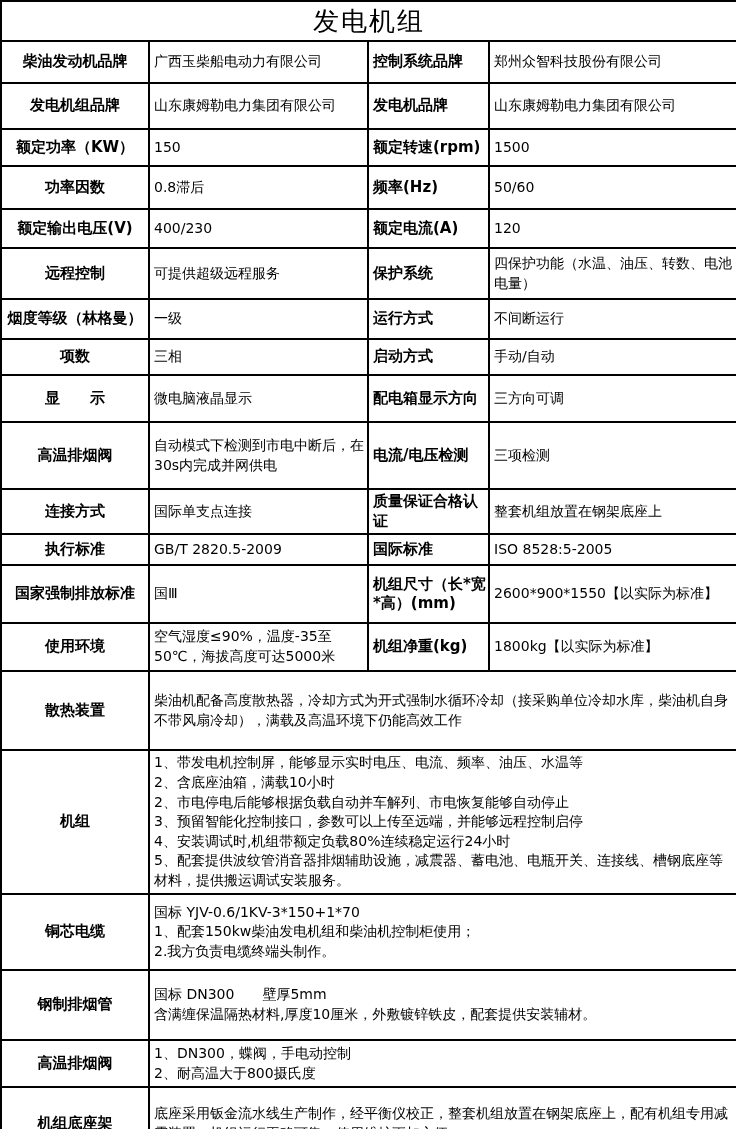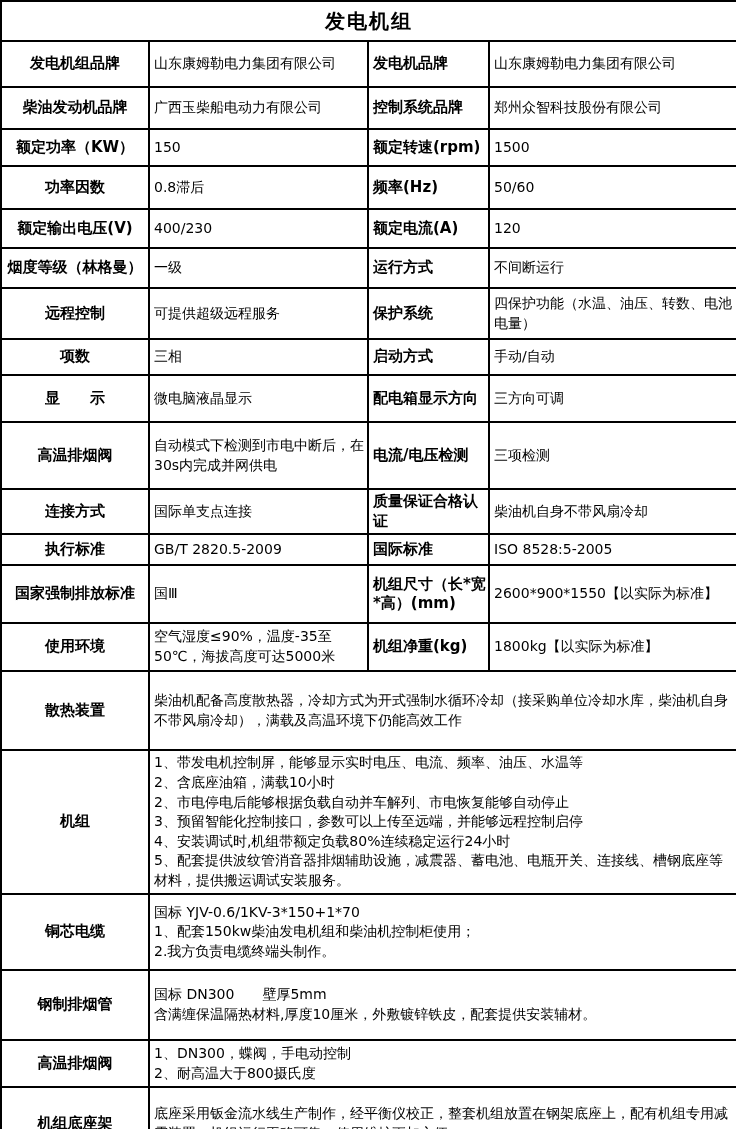--- a/index.html
+++ b/index.html
@@ -20,22 +20,22 @@
     background: #ffffff;
   }
   table.spec td {
     border: 2px solid #000000;
     overflow: hidden;
     vertical-align: middle;
     color: #000000;
   }
   td.title-cell {
     font-family: "DejaVu Serif", "Liberation Serif", serif;
-    font-size: 20px;
-    font-weight: bold;
+    font-size: 26px;
+    font-weight: normal;
     text-align: center;
     letter-spacing: 2px;
   }
   td.lbl {
     font-size: 15px;
     font-weight: bold;
     text-align: center;
     padding: 1px 2px;
     line-height: 1.3;
   }
@@ -66,34 +66,34 @@
       <col style="width:219px">
       <col style="width:121px">
       <col style="width:248px">
     </colgroup>
 
     <tbody>
         <tr style="height:40px">
       <td class="title-cell" colspan="4">发电机组</td>
     </tr>
 
+    <tr style="height:42px">
+      <td class="lbl">柴油发动机品牌</td>
+      <td class="val">广西玉柴船电动力有限公司</td>
+      <td class="lbl3">控制系统品牌</td>
+      <td class="val">郑州众智科技股份有限公司</td>
+    </tr>
+
     <tr style="height:46px">
       <td class="lbl">发电机组品牌</td>
       <td class="val">山东康姆勒电力集团有限公司</td>
       <td class="lbl3">发电机品牌</td>
       <td class="val">山东康姆勒电力集团有限公司</td>
     </tr>
 
-    <tr style="height:42px">
-      <td class="lbl">柴油发动机品牌</td>
-      <td class="val">广西玉柴船电动力有限公司</td>
-      <td class="lbl3">控制系统品牌</td>
-      <td class="val">郑州众智科技股份有限公司</td>
-    </tr>
-
     <tr style="height:37px">
       <td class="lbl">额定功率（KW）</td>
       <td class="val">150</td>
       <td class="lbl3">额定转速(rpm)</td>
       <td class="val">1500</td>
     </tr>
 
     <tr style="height:43px">
       <td class="lbl">功率因数</td>
       <td class="val">0.8滞后</td>
@@ -101,34 +101,34 @@
       <td class="val">50/60</td>
     </tr>
 
     <tr style="height:39px">
       <td class="lbl">额定输出电压(V)</td>
       <td class="val">400/230</td>
       <td class="lbl3">额定电流(A)</td>
       <td class="val">120</td>
     </tr>
 
+    <tr style="height:51px">
+      <td class="lbl">远程控制</td>
+      <td class="val">可提供超级远程服务</td>
+      <td class="lbl3">保护系统</td>
+      <td class="val">四保护功能（水温、油压、转数、电池电量）</td>
+    </tr>
+
     <tr style="height:40px">
       <td class="lbl">烟度等级（林格曼）</td>
       <td class="val">一级</td>
       <td class="lbl3">运行方式</td>
       <td class="val">不间断运行</td>
     </tr>
 
-    <tr style="height:51px">
-      <td class="lbl">远程控制</td>
-      <td class="val">可提供超级远程服务</td>
-      <td class="lbl3">保护系统</td>
-      <td class="val">四保护功能（水温、油压、转数、电池电量）</td>
-    </tr>
-
     <tr style="height:36px">
       <td class="lbl">项数</td>
       <td class="val">三相</td>
       <td class="lbl3">启动方式</td>
       <td class="val">手动/自动</td>
     </tr>
 
     <tr style="height:47px">
       <td class="lbl">显　　示</td>
       <td class="val">微电脑液晶显示</td>
@@ -140,21 +140,21 @@
       <td class="lbl">高温排烟阀</td>
       <td class="val">自动模式下检测到市电中断后，在30s内完成并网供电</td>
       <td class="lbl3">电流/电压检测</td>
       <td class="val">三项检测</td>
     </tr>
 
     <tr style="height:45px">
       <td class="lbl">连接方式</td>
       <td class="val">国际单支点连接</td>
       <td class="lbl3">质量保证合格认证</td>
-      <td class="val">柴油机自身不带风扇冷却</td>
+      <td class="val">整套机组放置在钢架底座上</td>
     </tr>
 
     <tr style="height:31px">
       <td class="lbl">执行标准</td>
       <td class="val">GB/T 2820.5-2009</td>
       <td class="lbl3">国际标准</td>
       <td class="val">ISO 8528:5-2005</td>
     </tr>
 
     <tr style="height:58px">

